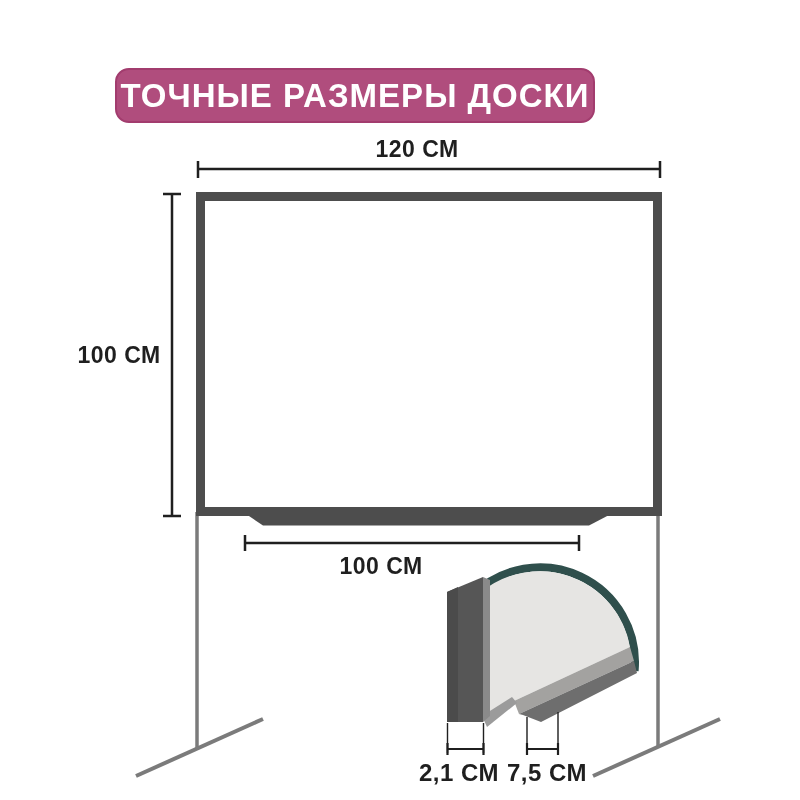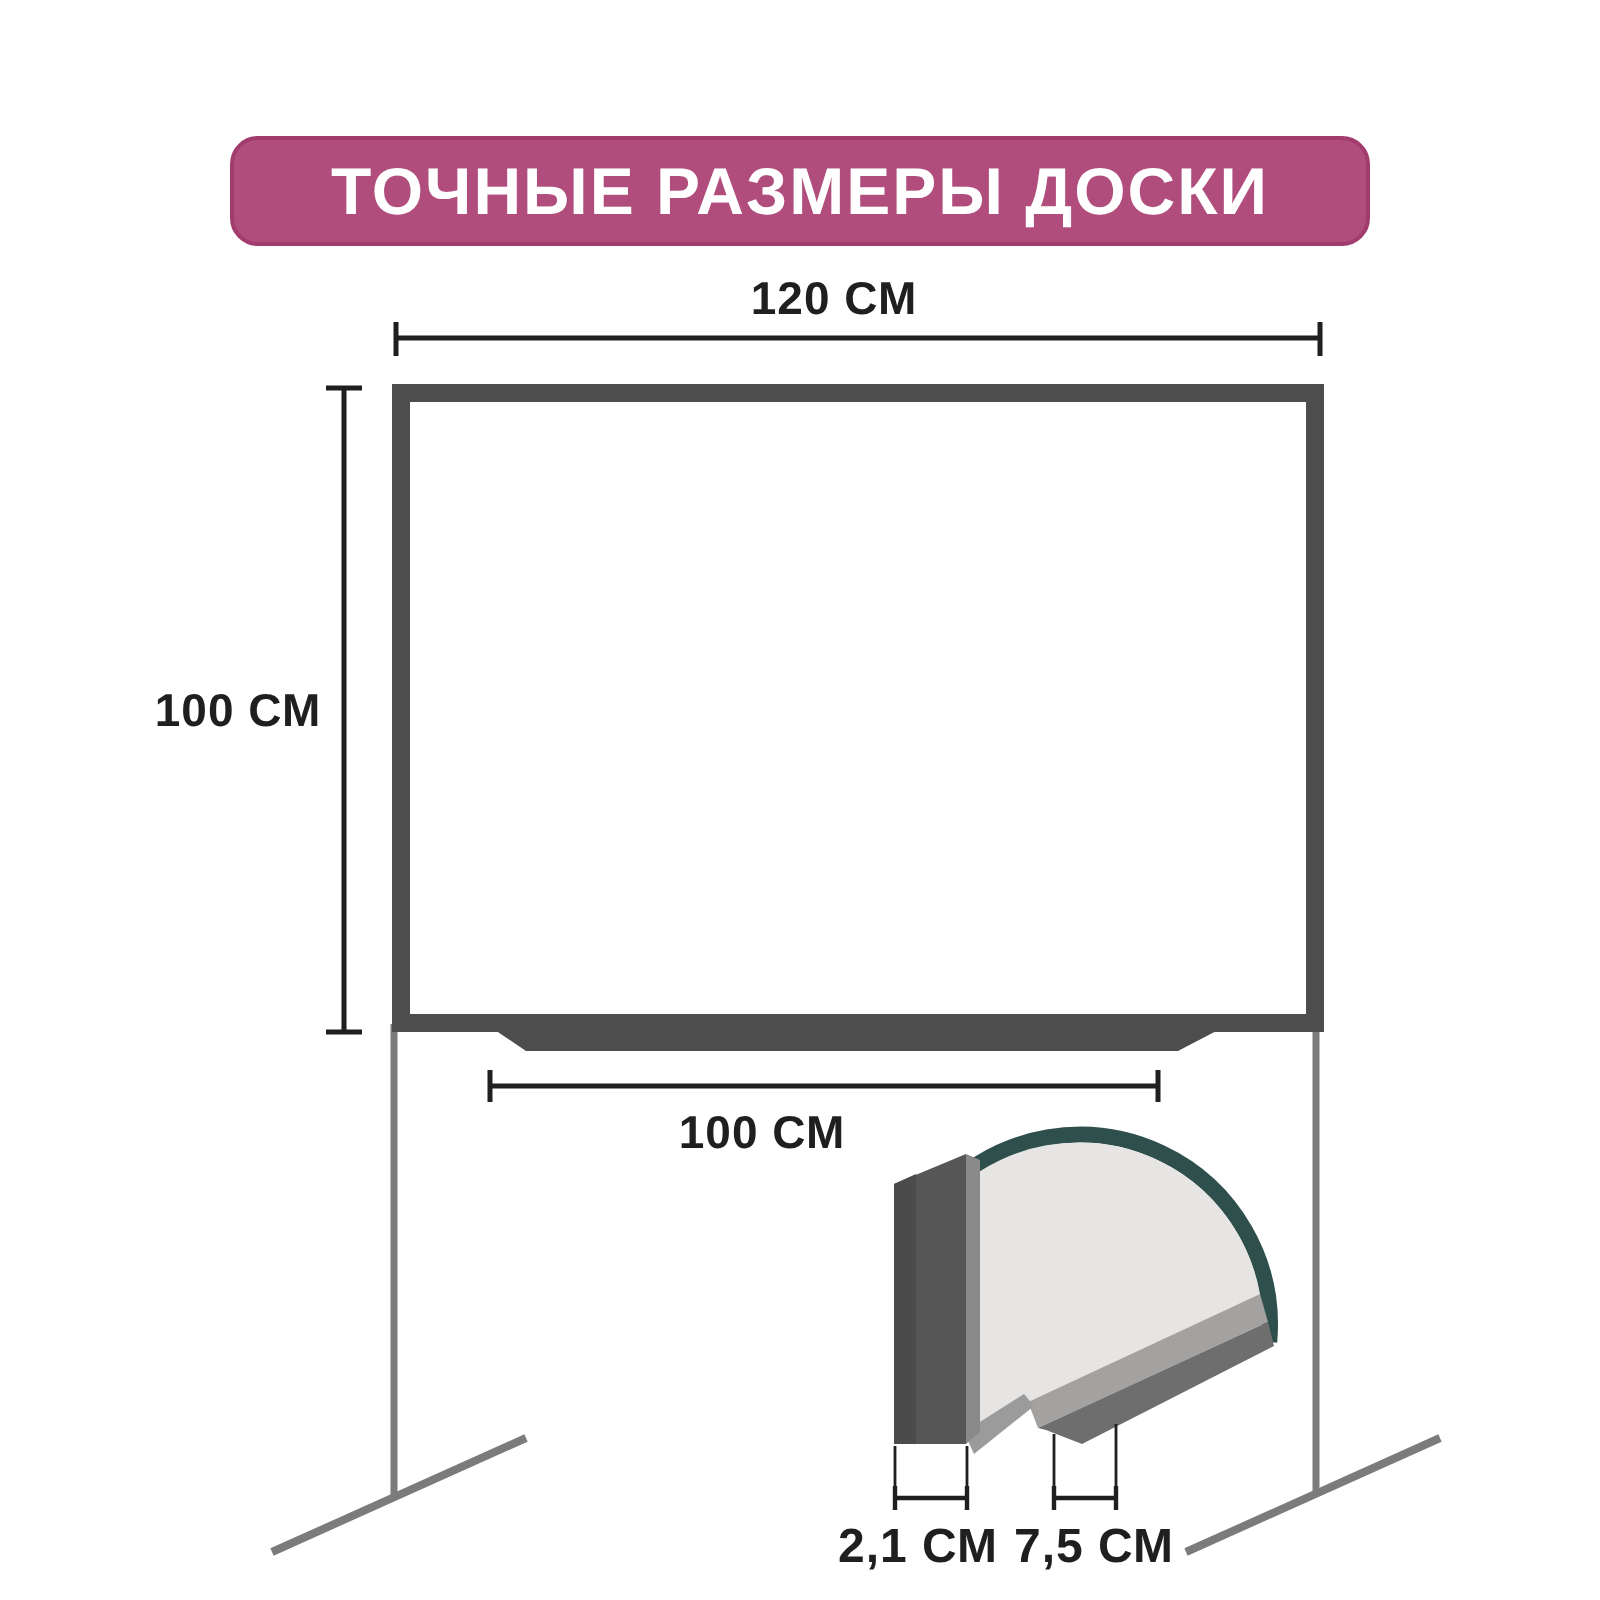--- a/index.html
+++ b/index.html
@@ -2,21 +2,21 @@
 <html><head>
 <meta charset="utf-8">
 <style>
   html,body{margin:0;padding:0;}
   body{
     width:800px;height:800px;position:relative;overflow:hidden;
     background:#ffffff;
     font-family:"Liberation Sans",sans-serif;
   }
   .banner{
-    position:absolute;left:115px;top:68px;width:570px;height:55px;
+    position:absolute;left:115px;top:68px;width:480px;height:55px;
     box-sizing:border-box;
     background:#b04d7d;border:2px solid #a23c6e;border-radius:14px;
     display:flex;align-items:center;justify-content:center;
   }
   .banner-text{
     color:#ffffff;font-weight:800;font-size:33px;letter-spacing:1px;
     white-space:nowrap;line-height:1;
   }
   .diagram{position:absolute;left:0;top:0;}
   text{font-family:"Liberation Sans",sans-serif;font-weight:700;}

